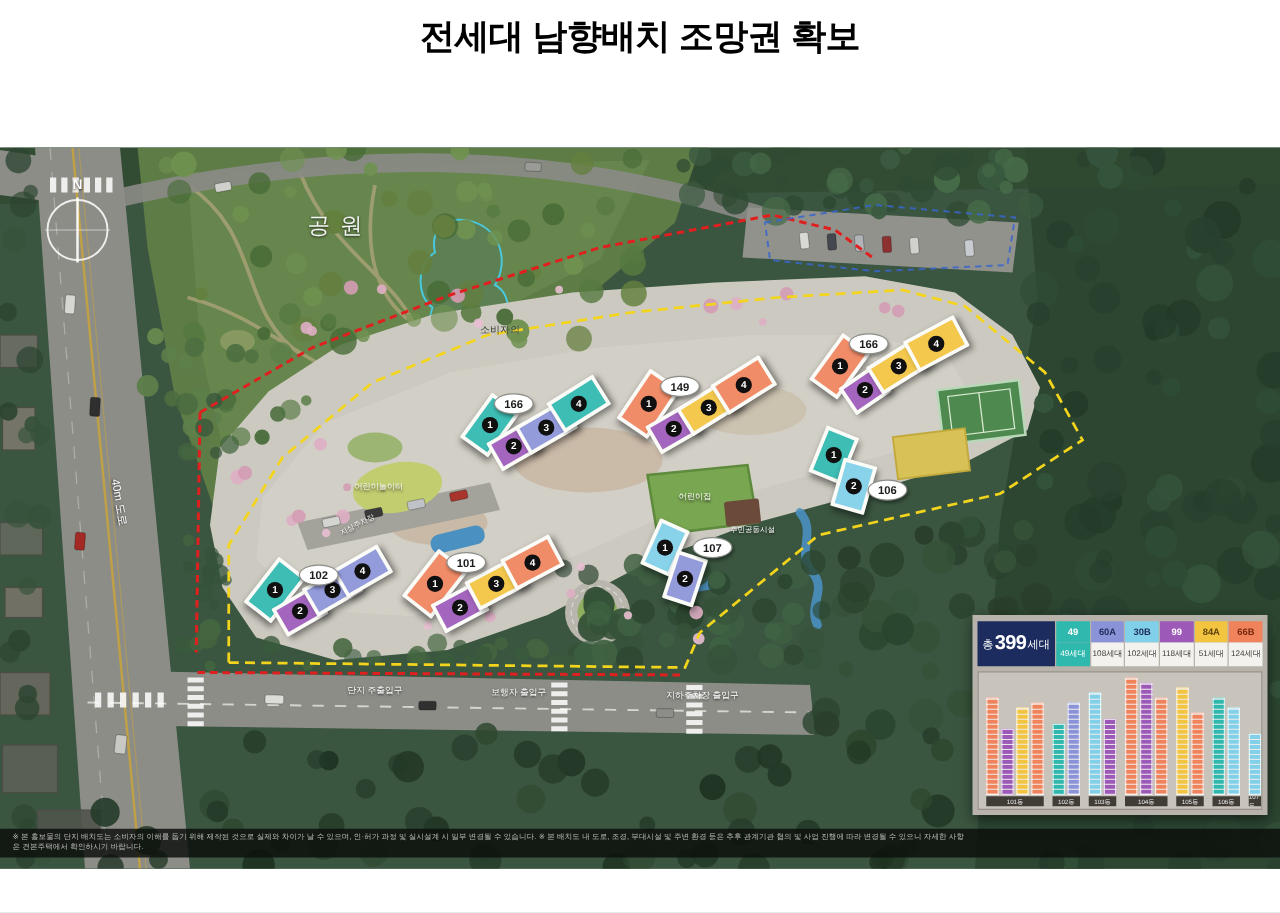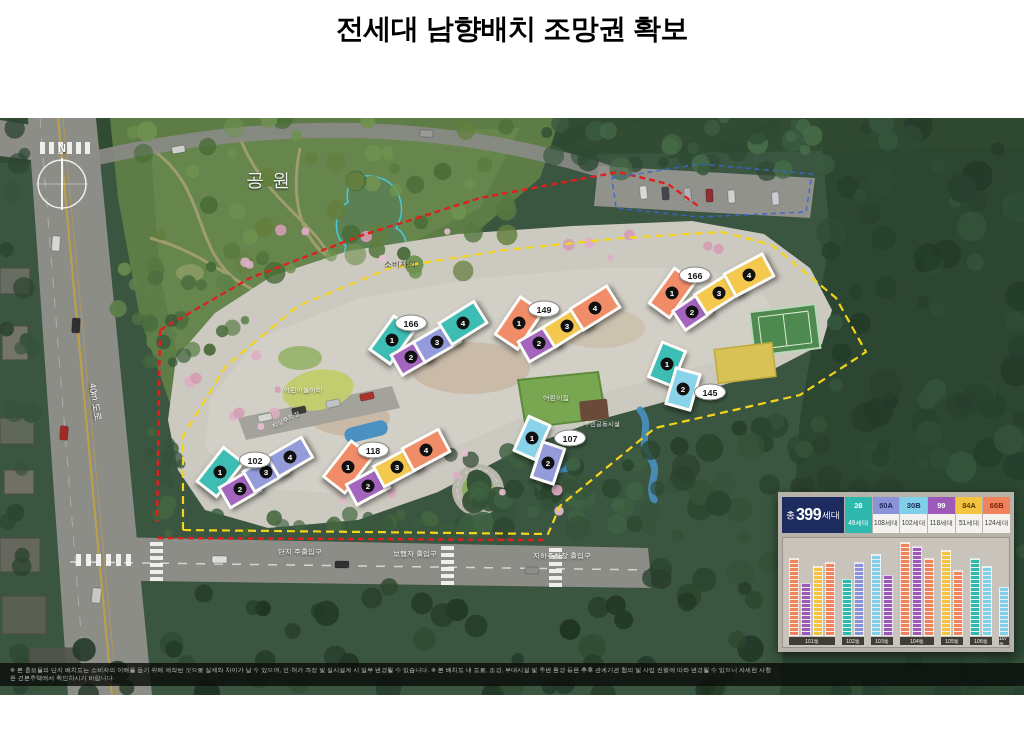--- a/index.html
+++ b/index.html
@@ -664,21 +664,21 @@
           <div class="num" style="transform: translate(-50%, -50%) rotate(28deg);">2</div>
         </div>
         <div class="unit" style="left: 397px; top: 349px; width: 44px; height: 26px; transform: translate(-50%, -50%) rotate(-28deg);">
           <div class="fill" style="background: rgb(242, 196, 64);"></div>
           <div class="num" style="transform: translate(-50%, -50%) rotate(28deg);">3</div>
         </div>
         <div class="unit" style="left: 426px; top: 332px; width: 44px; height: 28px; transform: translate(-50%, -50%) rotate(-28deg);">
           <div class="fill" style="background: rgb(240, 131, 92);"></div>
           <div class="num" style="transform: translate(-50%, -50%) rotate(28deg);">4</div>
         </div>
-        <div class="bnum" style="left: 373px; top: 332px;">118</div>
+        <div class="bnum" style="left: 373px; top: 332px;">101</div>
         <div class="unit" style="left: 220px; top: 354px; width: 28px; height: 46px; transform: translate(-50%, -50%) rotate(38deg);">
           <div class="fill" style="background: rgb(46, 184, 174);"></div>
           <div class="num" style="transform: translate(-50%, -50%) rotate(-38deg);">1</div>
         </div>
         <div class="unit" style="left: 240px; top: 371px; width: 38px; height: 26px; transform: translate(-50%, -50%) rotate(-30deg);">
           <div class="fill" style="background: rgb(156, 89, 184);"></div>
           <div class="num" style="transform: translate(-50%, -50%) rotate(30deg);">2</div>
         </div>
         <div class="unit" style="left: 266px; top: 354px; width: 42px; height: 26px; transform: translate(-50%, -50%) rotate(-30deg);">
           <div class="fill" style="background: rgb(139, 147, 216);"></div>
@@ -741,42 +741,42 @@
         </div>
         <div class="bnum" style="left: 695px; top: 157px;">166</div>
         <div class="unit" style="left: 667px; top: 246px; width: 28px; height: 40px; transform: translate(-50%, -50%) rotate(22deg);">
           <div class="fill" style="background: rgb(46, 184, 174);"></div>
           <div class="num" style="transform: translate(-50%, -50%) rotate(-22deg);">1</div>
         </div>
         <div class="unit" style="left: 683px; top: 271px; width: 28px; height: 40px; transform: translate(-50%, -50%) rotate(16deg);">
           <div class="fill" style="background: rgb(127, 208, 232);"></div>
           <div class="num" style="transform: translate(-50%, -50%) rotate(-16deg);">2</div>
         </div>
-        <div class="bnum" style="left: 710px; top: 274px;">145</div>
+        <div class="bnum" style="left: 710px; top: 274px;">106</div>
         <div class="unit" style="left: 532px; top: 320px; width: 26px; height: 40px; transform: translate(-50%, -50%) rotate(24deg);">
           <div class="fill" style="background: rgb(127, 208, 232);"></div>
           <div class="num" style="transform: translate(-50%, -50%) rotate(-24deg);">1</div>
         </div>
         <div class="unit" style="left: 548px; top: 345px; width: 26px; height: 40px; transform: translate(-50%, -50%) rotate(18deg);">
           <div class="fill" style="background: rgb(139, 147, 216);"></div>
           <div class="num" style="transform: translate(-50%, -50%) rotate(-18deg);">2</div>
         </div>
         <div class="bnum" style="left: 570px; top: 320px;">107</div>
       </div>
 
     <div class="legend">
       <div class="lg-head">
         <div class="lg-total">
           <span>총</span>
             <b>399</b>
             <span>세대</span>
         </div>
         <div class="lg-types" id="lg-types">
             <div class="lg-type">
-              <div class="t" style="background: rgb(46, 184, 174); color: rgb(255, 255, 255);">28</div>
+              <div class="t" style="background: rgb(46, 184, 174); color: rgb(255, 255, 255);">49</div>
               <div class="c" style="background: rgb(46, 184, 174); color: rgb(255, 255, 255);">49세대</div>
             </div>
             <div class="lg-type">
               <div class="t" style="background: rgb(139, 147, 216); color: rgb(30, 42, 90);">60A</div>
               <div class="c">108세대</div>
             </div>
             <div class="lg-type">
               <div class="t" style="background: rgb(127, 208, 232); color: rgb(30, 42, 90);">30B</div>
               <div class="c">102세대</div>
             </div>

